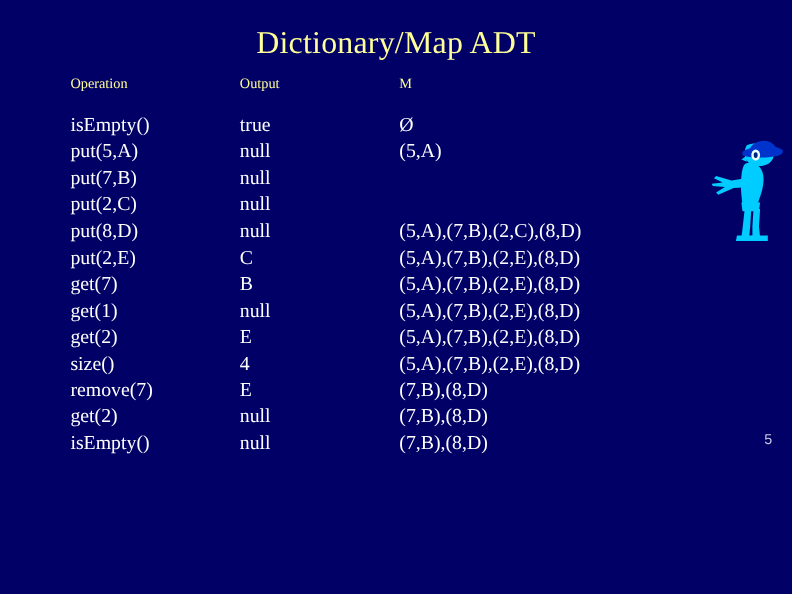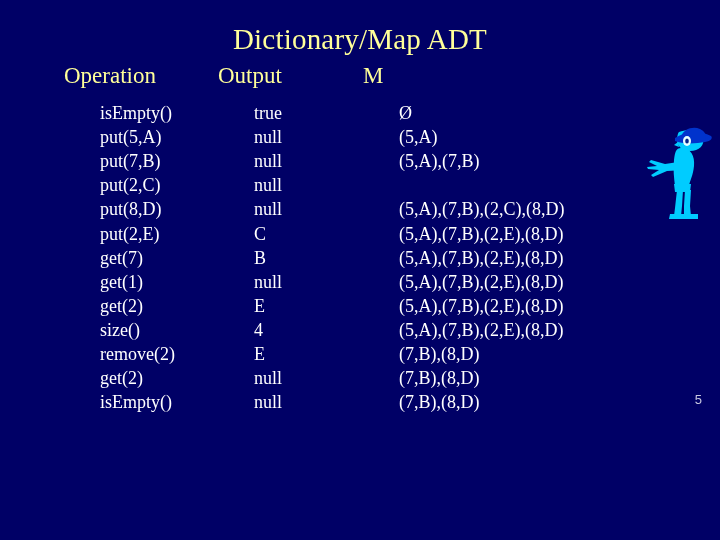--- a/index.html
+++ b/index.html
@@ -48,25 +48,24 @@
     font-size: 18px;
     line-height: 24px;
     white-space: nowrap;
   }
   .col-op   { left: 64px; }
   .col-out  { left: 218px; }
   .col-m    { left: 363px; }
 
   .header-row .cell {
     color: #FFFF99;
-    font-size: 23px;
+    font-size: 13px;
   }
   .data-row .cell {
     color: #FFFFFF;
-    margin-left: 36px;
   }
 
   #page-number {
     position: absolute;
     right: 18px;
     bottom: 8px;
     color: #C8C8E0;
     font-size: 13px;
     line-height: 16px;
     font-family: "Liberation Sans", sans-serif;
@@ -104,21 +103,20 @@
           <span class="cell col-m">Ø</span>
         </div>
         <div class="row data-row">
           <span class="cell col-op">put(5,A)</span>
           <span class="cell col-out">null</span>
           <span class="cell col-m">(5,A)</span>
         </div>
         <div class="row data-row">
           <span class="cell col-op">put(7,B)</span>
           <span class="cell col-out">null</span>
-          <span class="cell col-m">(5,A),(7,B)</span>
         </div>
         <div class="row data-row">
           <span class="cell col-op">put(2,C)</span>
           <span class="cell col-out">null</span>
         </div>
         <div class="row data-row">
           <span class="cell col-op">put(8,D)</span>
           <span class="cell col-out">null</span>
           <span class="cell col-m">(5,A),(7,B),(2,C),(8,D)</span>
         </div>
@@ -141,21 +139,21 @@
           <span class="cell col-op">get(2)</span>
           <span class="cell col-out">E</span>
           <span class="cell col-m">(5,A),(7,B),(2,E),(8,D)</span>
         </div>
         <div class="row data-row">
           <span class="cell col-op">size()</span>
           <span class="cell col-out">4</span>
           <span class="cell col-m">(5,A),(7,B),(2,E),(8,D)</span>
         </div>
         <div class="row data-row">
-          <span class="cell col-op">remove(2)</span>
+          <span class="cell col-op">remove(7)</span>
           <span class="cell col-out">E</span>
           <span class="cell col-m">(7,B),(8,D)</span>
         </div>
         <div class="row data-row">
           <span class="cell col-op">get(2)</span>
           <span class="cell col-out">null</span>
           <span class="cell col-m">(7,B),(8,D)</span>
         </div>
         <div class="row data-row">
           <span class="cell col-op">isEmpty()</span>

